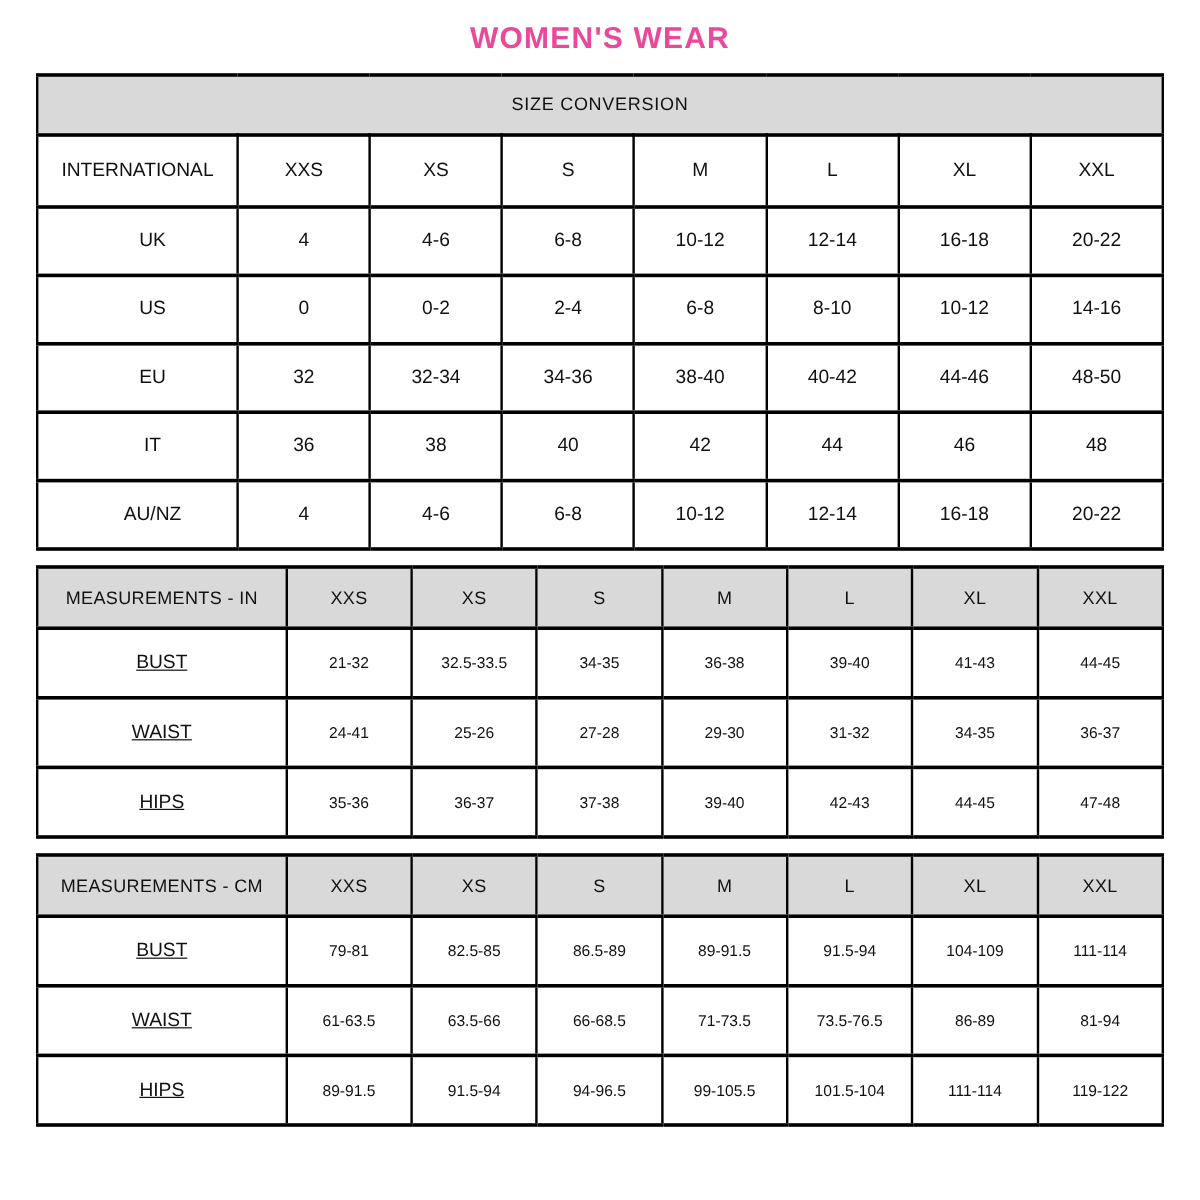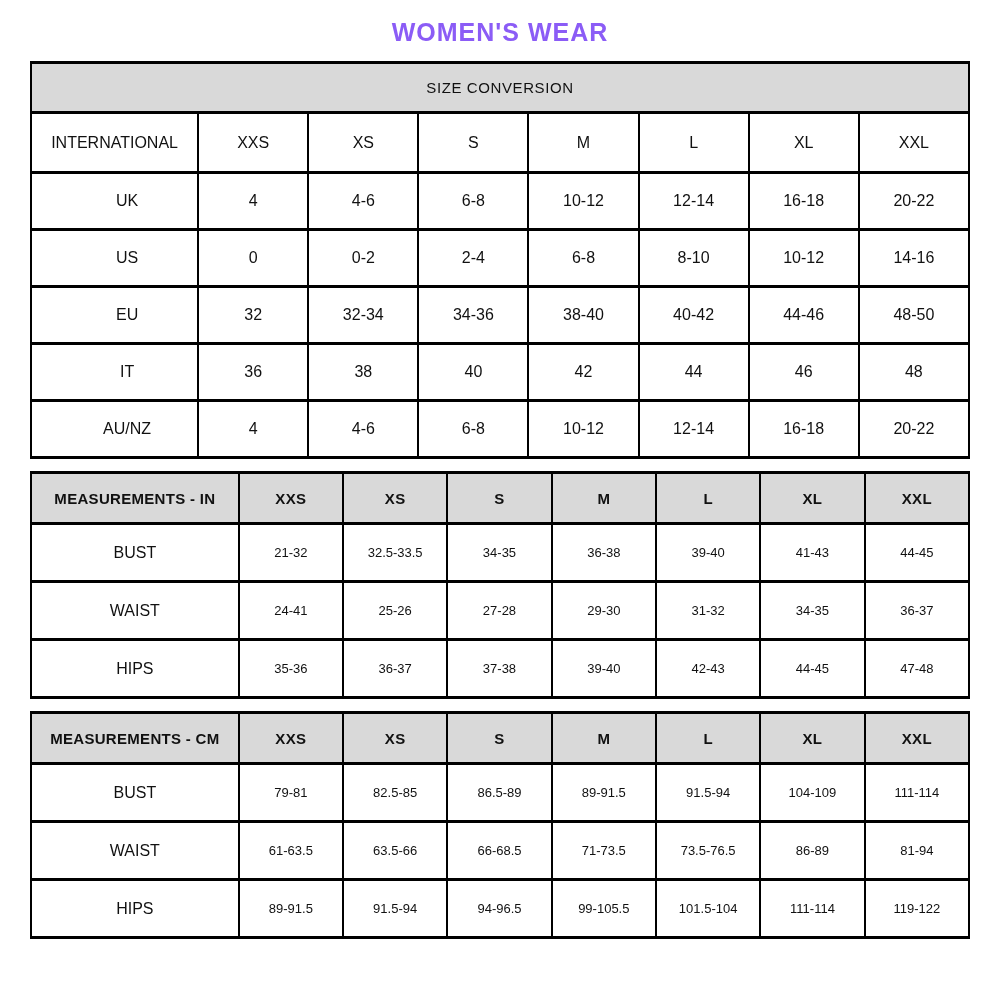--- a/index.html
+++ b/index.html
@@ -12,21 +12,21 @@
     color: #111111;
   }
   .wrap { padding: 10px 30px 0 30px; }
 
   .title {
     text-align: center;
     font-weight: 700;
     font-size: 25px;
     letter-spacing: 1px;
     margin: 8px 0 14px 0;
-    color: #8b5cf6;
+    color: #ec4899;
   }
 
   table {
     border-collapse: collapse;
     table-layout: fixed;
     width: 940px;
   }
   td, th {
     border: 2px solid #000000;
     border-top-width: 3px;
@@ -48,26 +48,26 @@
     letter-spacing: 0.6px;
   }
   .t1 .cols-row td { height: 60px; font-size: 16px; }
   .t1 tbody td { height: 57px; font-size: 16px; }
 
   
   .m-table { margin-bottom: 12px; }
   .m-table .gray-row td {
     height: 51px;
     background: #d9d9d9;
-    font-weight: 700;
+    font-weight: 400;
     font-size: 15px;
     letter-spacing: 0.3px;
   }
   .m-table tbody td { height: 58px; font-size: 13px; }
-  .m-table tbody td.row-label { font-size: 16px; }
+  .m-table tbody td.row-label { font-size: 16px; text-decoration: underline; }
   .t1 tbody td.row-label { font-size: 16px; padding-left: 25px; }
 </style>
 </head>
 <body>
 
 <div class="wrap">
 
   <div class="title">WOMEN'S WEAR</div>
 
   <table class="t1">

